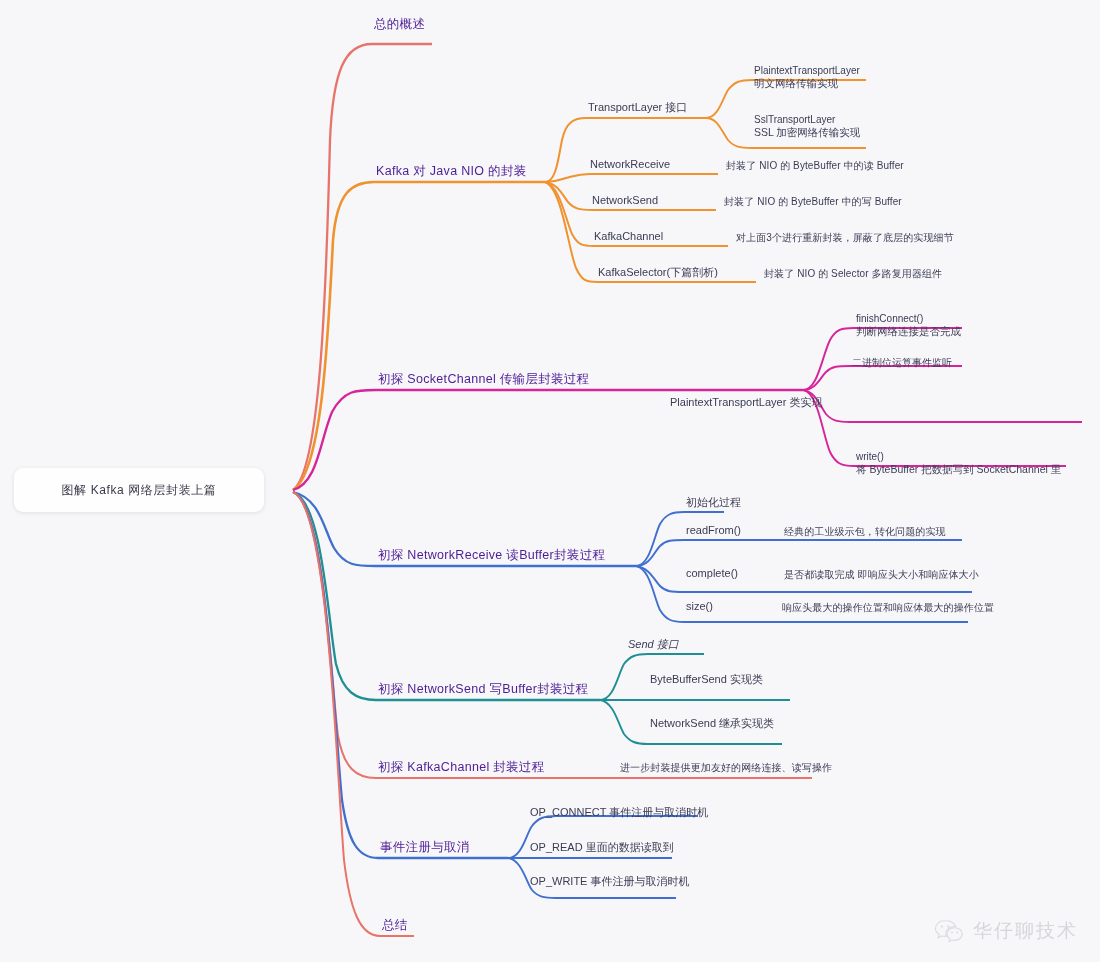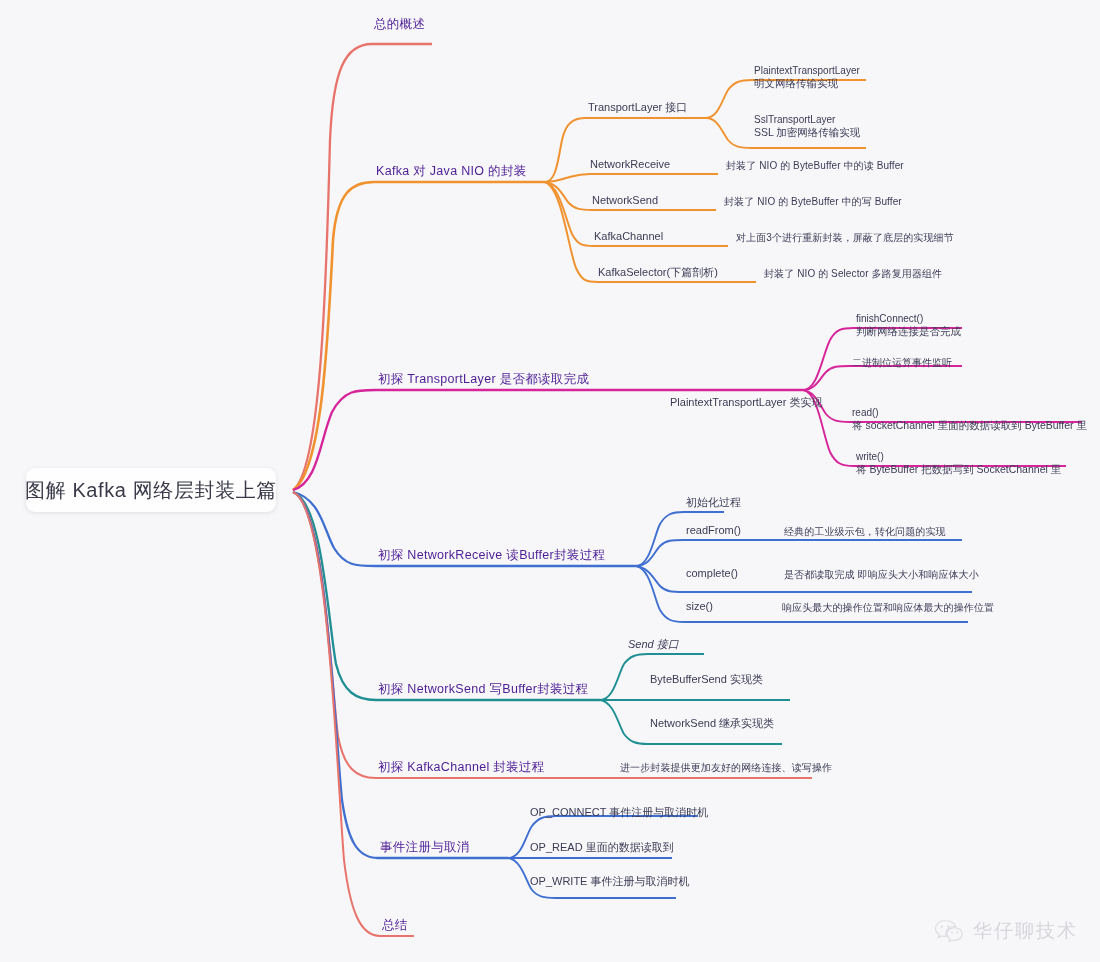--- a/index.html
+++ b/index.html
@@ -8,28 +8,28 @@
     background:#f7f7f9;
     font-family:"Liberation Sans","DejaVu Sans",sans-serif;
     overflow:hidden;
     position:relative;
   }
   #canvas{position:absolute;left:0;top:0;width:1100px;height:962px;}
   svg.links{position:absolute;left:0;top:0;width:1100px;height:962px;pointer-events:none;}
 
   .root-node{
     position:absolute;
-    left:26px;top:468px;
+    left:14px;top:468px;
     width:250px;height:44px;
     background:#fefefe;
     border-radius:9px;
     box-shadow:0 1px 4px rgba(60,60,90,.13);
     display:flex;align-items:center;justify-content:center;
     color:#3a3a4a;
-    font-size:20px;
+    font-size:12px;
     letter-spacing:.6px;
     white-space:nowrap;
   }
 
   .node{
     position:absolute;
     color:#3b3b55;
     white-space:nowrap;
     line-height:1.32;
   }
@@ -117,21 +117,21 @@
 
   <div class="node lvl1" style="left:374px;top:16px;">
     <span class="l1">总的概述</span>
   </div>
 
   <div class="node lvl1" style="left:376px;top:163px;">
     <span class="l1">Kafka 对 Java NIO 的封装</span>
   </div>
 
   <div class="node lvl1" style="left:378px;top:371px;">
-    <span class="l1">初探 TransportLayer 是否都读取完成</span>
+    <span class="l1">初探 SocketChannel 传输层封装过程</span>
   </div>
 
   <div class="node lvl1" style="left:378px;top:547px;">
     <span class="l1">初探 NetworkReceive 读Buffer封装过程</span>
   </div>
 
   <div class="node lvl1" style="left:378px;top:681px;">
     <span class="l1">初探 NetworkSend 写Buffer封装过程</span>
   </div>
 
@@ -183,24 +183,20 @@
   <div class="node lvl2" style="left:654px;top:395px;padding-left:16px;">
     <span>PlaintextTransportLayer 类实现</span>
   </div>
 
   <div class="node lvl3" style="left:856px;top:312px;">
     <span>finishConnect()</span>
     <span class="sub">判断网络连接是否完成</span>
   </div>
   <div class="node lvl3" style="left:852px;top:356px;">
     <span>二进制位运算事件监听</span>
-  </div>
-  <div class="node lvl3" style="left:852px;top:406px;">
-    <span>read()</span>
-    <span class="sub">将 socketChannel 里面的数据读取到 ByteBuffer 里</span>
   </div>
   <div class="node lvl3" style="left:856px;top:450px;">
     <span>write()</span>
     <span class="sub">将 ByteBuffer 把数据写到 SocketChannel 里</span>
   </div>
 
   <div class="node lvl2" style="left:686px;top:495px;">
     <span>初始化过程</span>
   </div>
   <div class="node lvl2" style="left:686px;top:523px;">

